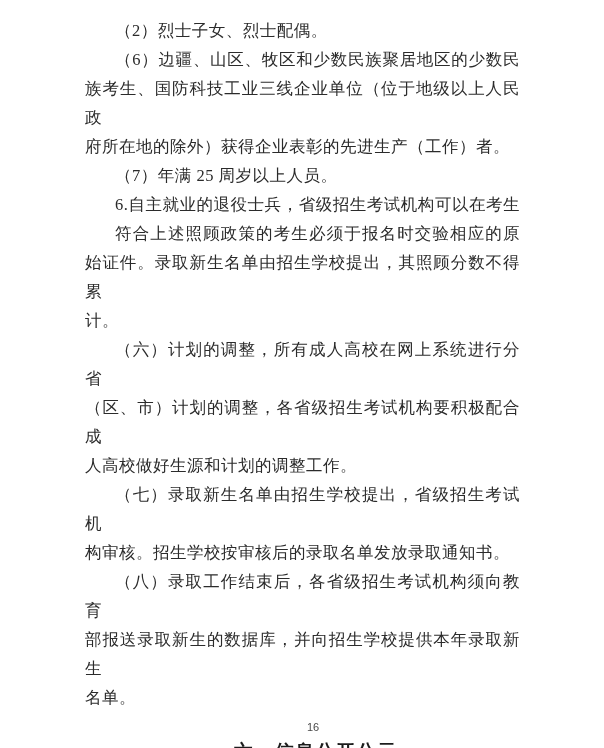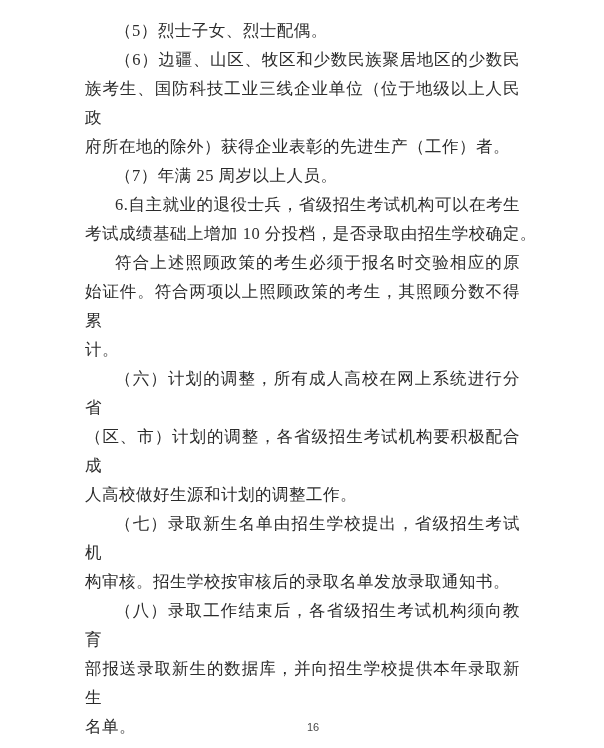--- a/index.html
+++ b/index.html
@@ -64,29 +64,28 @@
     color: #4a4a4a;
     padding-left: 11px;
   }
 </style>
 </head>
 <body>
 
 <div class="page">
   <div class="content">
 
-    <div class="line indent plain">（5）烈士子女、烈士配偶。</div>
+    <div class="line indent plain">（2）烈士子女、烈士配偶。</div>
     <div class="line indent fill">（6）边疆、山区、牧区和少数民族聚居地区的少数民</div>
     <div class="line fill">族考生、国防科技工业三线企业单位（位于地级以上人民政</div>
     <div class="line plain">府所在地的除外）获得企业表彰的先进生产（工作）者。</div>
     <div class="line indent plain">（7）年满 25 周岁以上人员。</div>
     <div class="line indent fill">6.自主就业的退役士兵，省级招生考试机构可以在考生</div>
-    <div class="line plain">考试成绩基础上增加 10 分投档，是否录取由招生学校确定。</div>
     <div class="line indent fill">符合上述照顾政策的考生必须于报名时交验相应的原</div>
-    <div class="line fill">始证件。符合两项以上照顾政策的考生，其照顾分数不得累</div>
+    <div class="line fill">始证件。录取新生名单由招生学校提出，其照顾分数不得累</div>
     <div class="line plain">计。</div>
     <div class="line indent fill">（六）计划的调整，所有成人高校在网上系统进行分省</div>
     <div class="line fill">（区、市）计划的调整，各省级招生考试机构要积极配合成</div>
     <div class="line plain">人高校做好生源和计划的调整工作。</div>
     <div class="line indent fill">（七）录取新生名单由招生学校提出，省级招生考试机</div>
     <div class="line plain">构审核。招生学校按审核后的录取名单发放录取通知书。</div>
     <div class="line indent fill">（八）录取工作结束后，各省级招生考试机构须向教育</div>
     <div class="line fill">部报送录取新生的数据库，并向招生学校提供本年录取新生</div>
     <div class="line plain">名单。</div>
 

